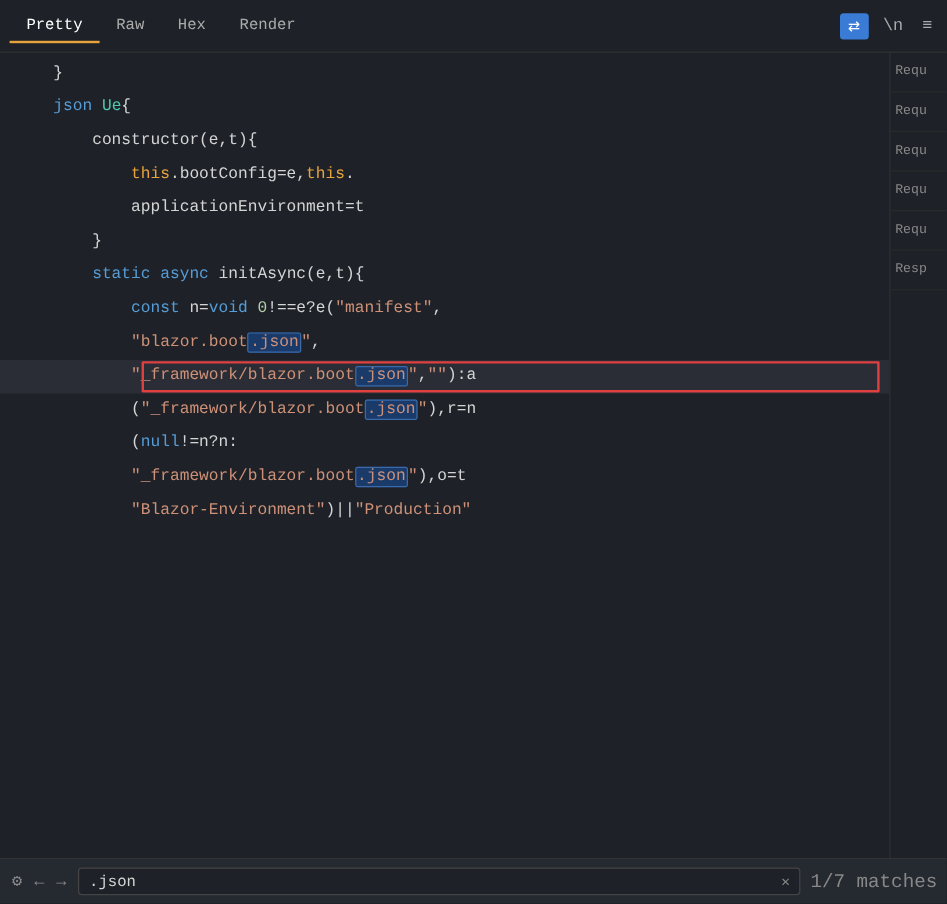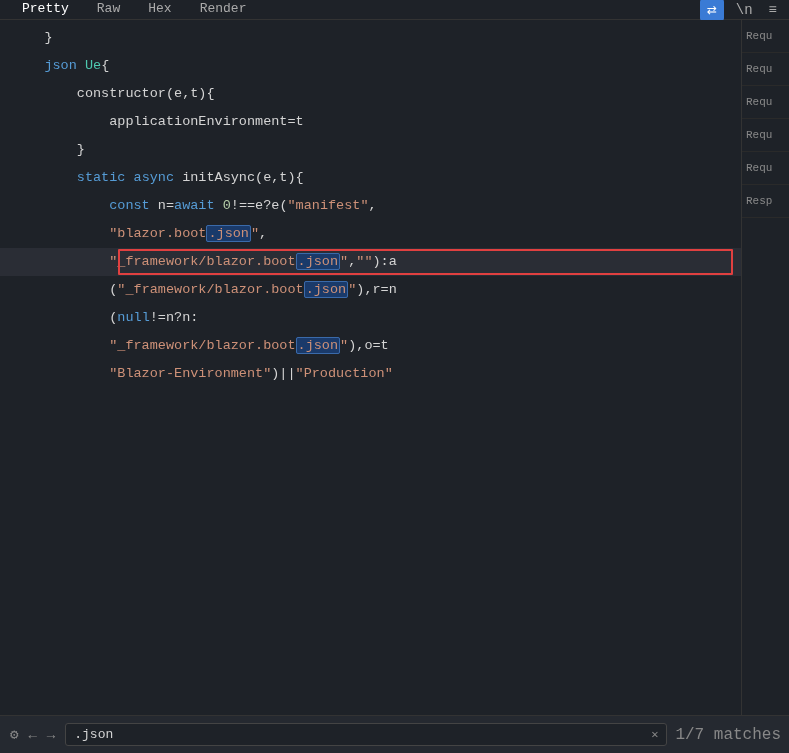--- a/index.html
+++ b/index.html
@@ -13,21 +13,21 @@
       flex-direction: column;
     }
 
     
     .tab-bar {
       display: flex;
       align-items: center;
       background: #1e2228;
       border-bottom: 1px solid #333;
       padding: 0 8px;
-      height: 20px;
+      height: 44px;
       flex-shrink: 0;
     }
     .tab {
       padding: 6px 14px;
       font-size: 13px;
       cursor: pointer;
       color: #aaa;
       border-bottom: 2px solid transparent;
     }
     .tab.active {
@@ -212,35 +212,38 @@
       </div>
 
       <div class="code-line">
         <span class="c-white">    <span class="c-blue">json</span> <span style="color:#4ec9b0">Ue</span>{</span>
       </div>
 
       <div class="code-line">
         <span class="c-white">        constructor(e,t){</span>
       </div>
 
+      <div class="code-line">
+        <span class="c-white">            <span class="c-orange">this</span>.bootConfig=e,<span class="c-orange">this</span>.</span>
+      </div>
 
       <div class="code-line">
         <span class="c-white">            applicationEnvironment=t</span>
       </div>
 
       <div class="code-line">
         <span class="c-white">        }</span>
       </div>
 
       <div class="code-line">
         <span class="c-white">        <span class="c-blue">static</span> <span class="c-blue">async</span> initAsync(e,t){</span>
       </div>
 
       <div class="code-line">
-        <span class="c-white">            <span class="c-blue">const</span> n=<span class="c-blue">await</span> <span style="color:#b5cea8">0</span>!==e?e(<span class="c-string">"manifest"</span>,</span>
+        <span class="c-white">            <span class="c-blue">const</span> n=<span class="c-blue">void</span> <span style="color:#b5cea8">0</span>!==e?e(<span class="c-string">"manifest"</span>,</span>
       </div>
 
       <div class="code-line">
         <span class="c-white">            <span class="c-string">"blazor.boot</span><span class="c-string json-highlight">.json</span><span class="c-string">"</span>,</span>
       </div>
 
       <div class="code-line" style="position:relative; background:#2a2d35;">
         <span class="c-white">            <span class="c-string">"_framework/blazor.boot</span><span class="c-string json-highlight">.json</span><span class="c-string">"</span>,<span class="c-string">""</span>):a</span>
         <div style="position:absolute; top:1px; left:118px; right:8px; bottom:1px; border:2px solid #e04040; pointer-events:none; border-radius:1px;"></div>
       </div>

